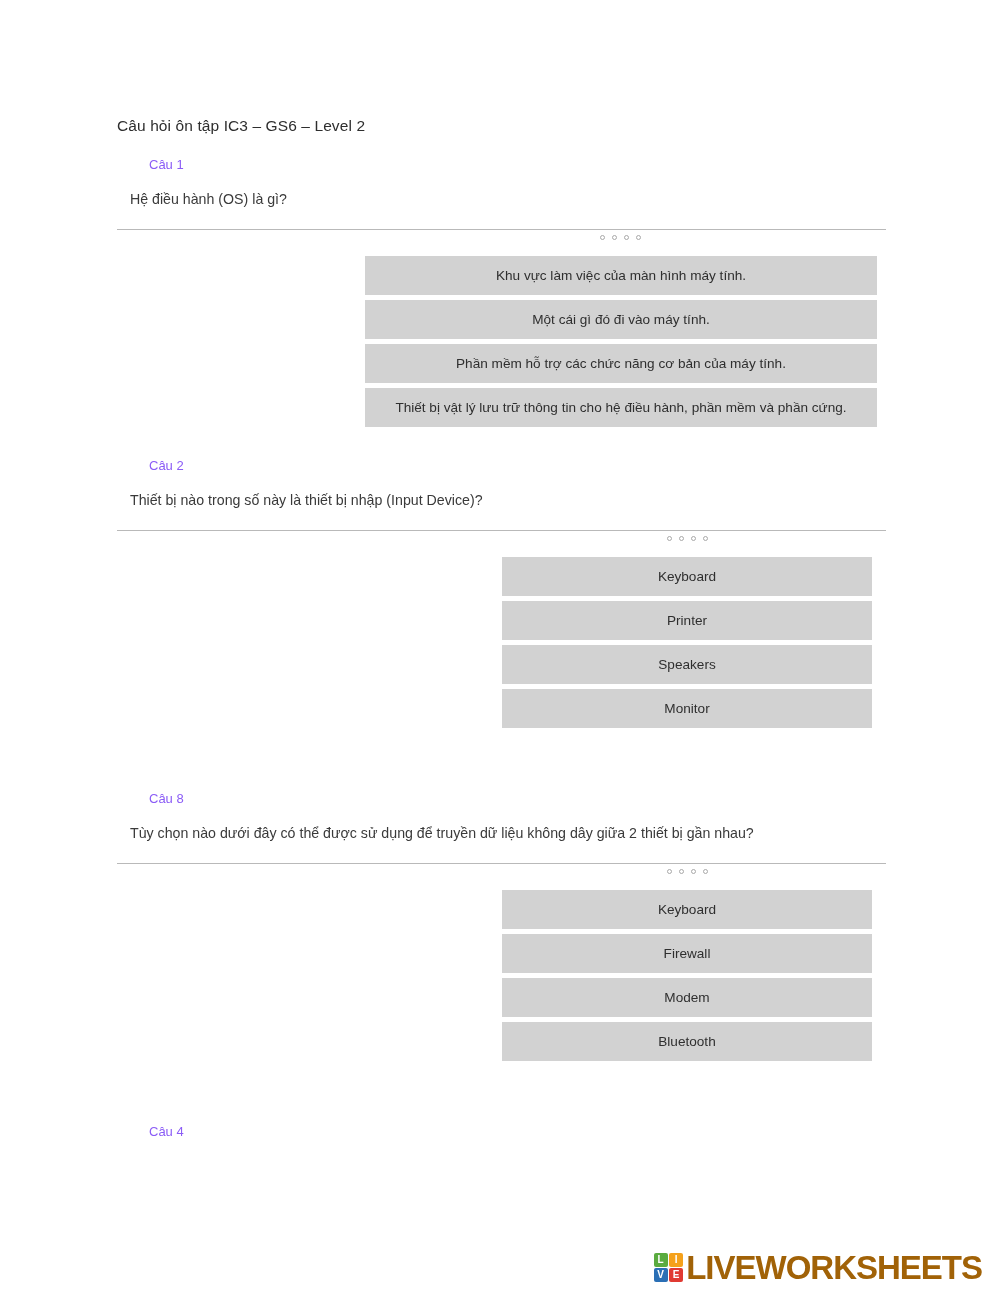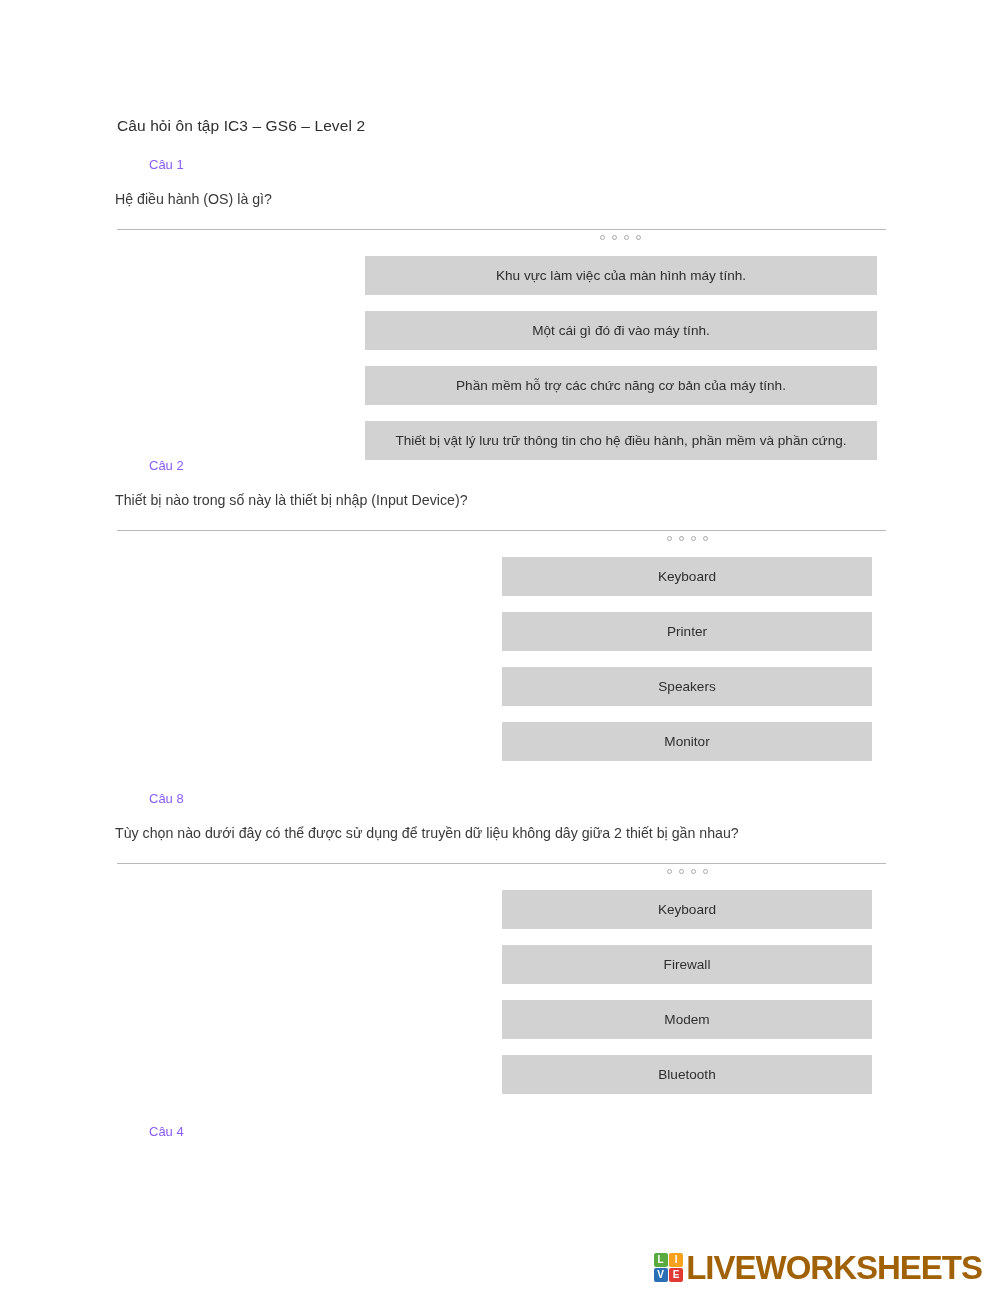--- a/index.html
+++ b/index.html
@@ -44,21 +44,21 @@
     position: absolute;
     left: 117px;
     top: 0;
     font-size: 13px;
     color: #8b5cf6;
     white-space: nowrap;
     margin-left: 32px;
   }
   .q-text {
     position: absolute;
-    left: 115px;
+    left: 130px;
     top: 34px;
     font-size: 14.2px;
     color: #3a3a3a;
     white-space: nowrap;
   }
 
   .q-divider {
     position: absolute;
     left: 117px;
     top: 72px;
@@ -81,21 +81,21 @@
     border-radius: 50%;
     background: #ffffff;
     box-sizing: border-box;
   }
 
   .options {
     position: absolute;
     top: 99px;
     display: flex;
     flex-direction: column;
-    gap: 16px;
+    gap: 5px;
   }
   .option {
     background: #d2d2d2;
     height: 39px;
     display: flex;
     align-items: center;
     justify-content: center;
     font-size: 13.6px;
     color: #2f2f2f;
     text-align: center;

